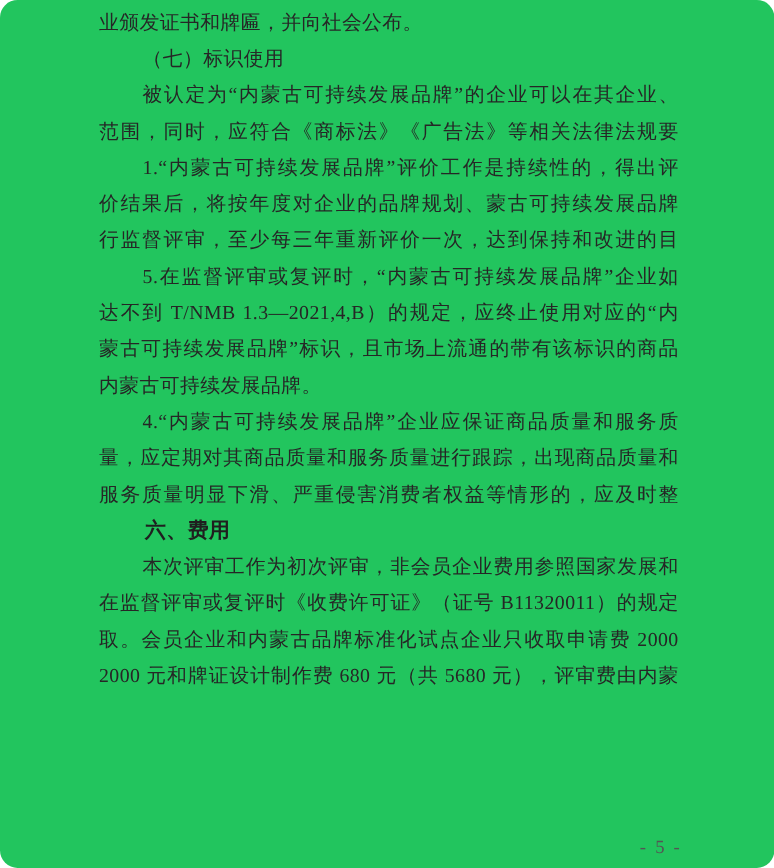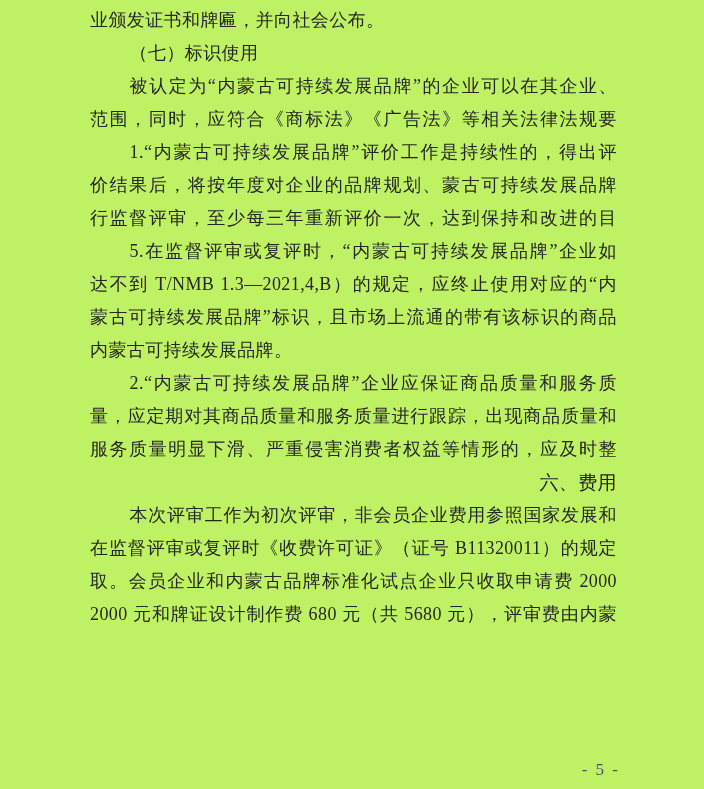--- a/index.html
+++ b/index.html
@@ -4,23 +4,24 @@
 <style>
   html, body {
     margin: 0;
     padding: 0;
     background: #ffffff;
   }
   .doc-page {
     position: relative;
     width: 704px;
     height: 789px;
-    background: #bef264;
+    background: #22c55e;
     overflow: hidden;
     font-family: "Liberation Serif", "DejaVu Serif", serif;
+    border-radius: 16px;
   }
   .text-block {
     position: absolute;
     top: 4px;
     left: 90px;
     width: 527px;
   }
   .line {
     height: 33px;
     line-height: 33px;
@@ -33,25 +34,24 @@
     white-space: normal;
     text-align: justify;
     text-align-last: justify;
     overflow: hidden;
     font-family: Liberation Serif, serif;
   }
   .indent {
     text-indent: 2.2em;
   }
   .heading {
-    font-weight: 400;
+    font-weight: 700;
     font-size: 19px;
     font-family: "Liberation Sans", "DejaVu Sans", sans-serif;
     color: #1f1f1f;
-    text-align: right;
   }
   .page-number {
     position: absolute;
     top: 758px;
     right: 84px;
     font-size: 17px;
     line-height: 24px;
     color: #545454;
     letter-spacing: 2px;
     font-family: "Liberation Serif", "DejaVu Serif", serif;
@@ -66,21 +66,21 @@
     <div class="line indent">（七）标识使用</div>
     <div class="line indent fill">被认定为“内蒙古可持续发展品牌”的企业可以在其企业、</div>
     <div class="line fill">范围，同时，应符合《商标法》《广告法》等相关法律法规要求。</div>
     <div class="line indent fill">1.“内蒙古可持续发展品牌”评价工作是持续性的，得出评</div>
     <div class="line fill">价结果后，将按年度对企业的品牌规划、蒙古可持续发展品牌</div>
     <div class="line fill">行监督评审，至少每三年重新评价一次，达到保持和改进的目的。</div>
     <div class="line indent fill">5.在监督评审或复评时，“内蒙古可持续发展品牌”企业如</div>
     <div class="line fill">达不到 T/NMB 1.3—2021,4,B）的规定，应终止使用对应的“内</div>
     <div class="line fill">蒙古可持续发展品牌”标识，且市场上流通的带有该标识的商品</div>
     <div class="line">内蒙古可持续发展品牌。</div>
-    <div class="line indent fill">2.“内蒙古可持续发展品牌”企业应保证商品质量和服务质</div>
+    <div class="line indent fill">4.“内蒙古可持续发展品牌”企业应保证商品质量和服务质</div>
     <div class="line fill">量，应定期对其商品质量和服务质量进行跟踪，出现商品质量和</div>
     <div class="line fill">服务质量明显下滑、严重侵害消费者权益等情形的，应及时整改。</div>
     <div class="line indent heading">六、费用</div>
     <div class="line indent fill">本次评审工作为初次评审，非会员企业费用参照国家发展和</div>
     <div class="line fill">在监督评审或复评时《收费许可证》（证号 B11320011）的规定收</div>
     <div class="line fill">取。会员企业和内蒙古品牌标准化试点企业只收取申请费 2000</div>
     <div class="line fill">2000 元和牌证设计制作费 680 元（共 5680 元），评审费由内蒙</div>
   </div>
   <div class="page-number">- 5 -</div>
 </div>

